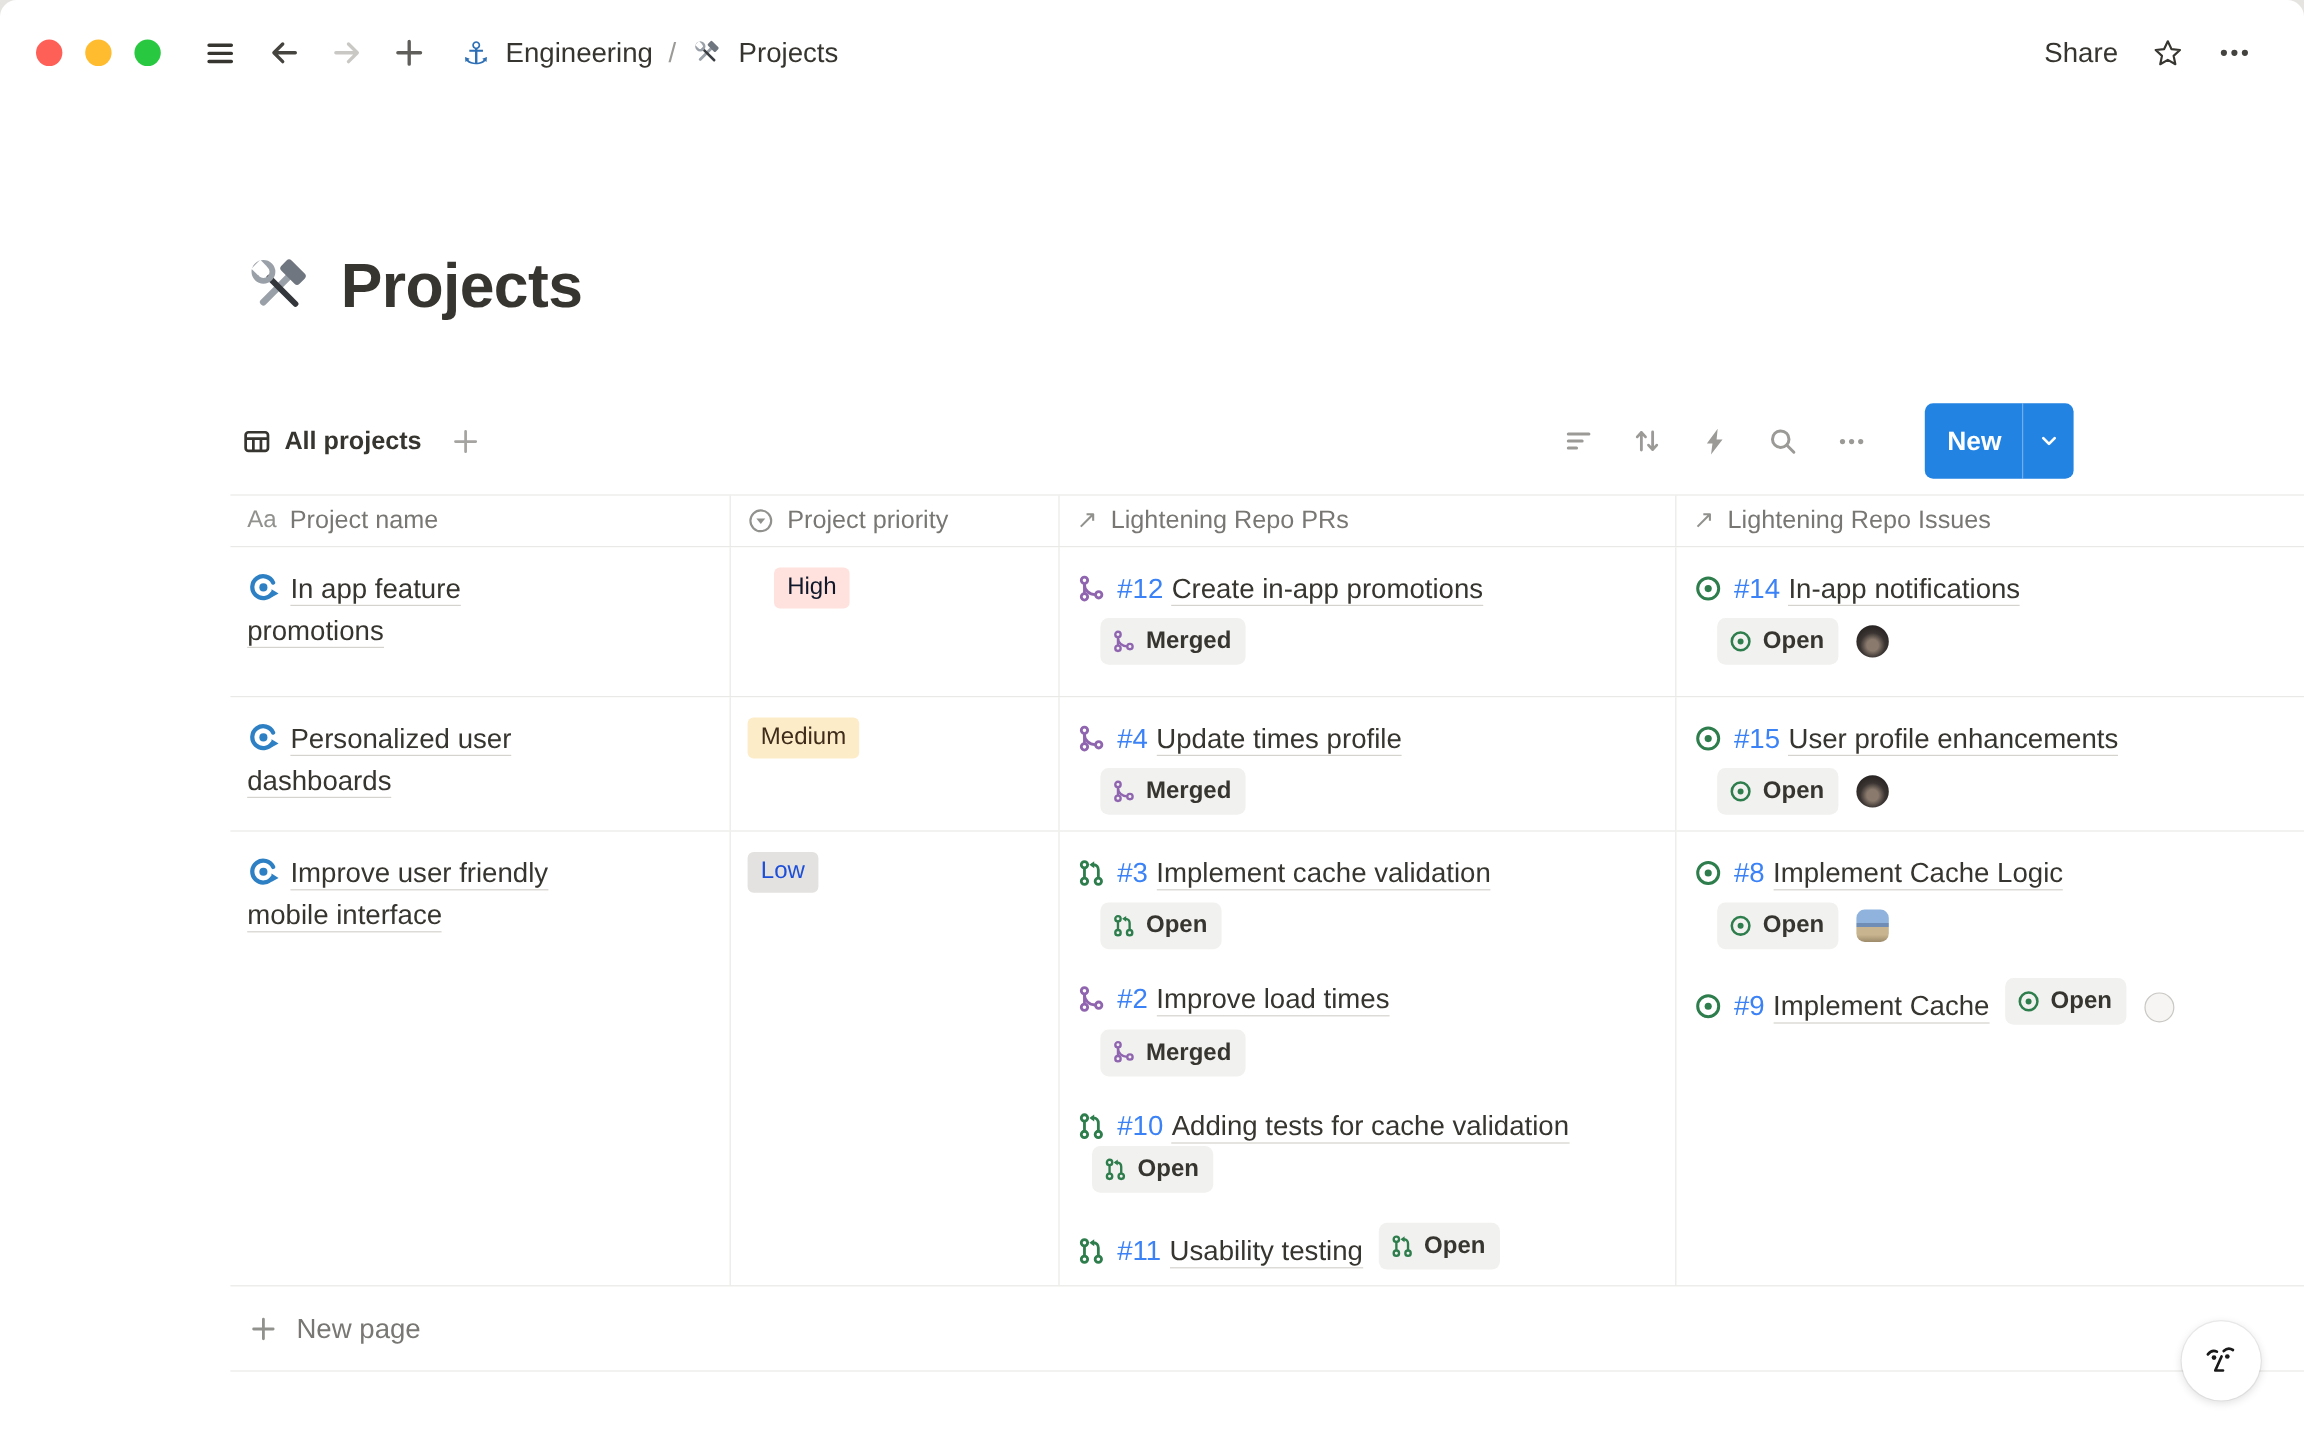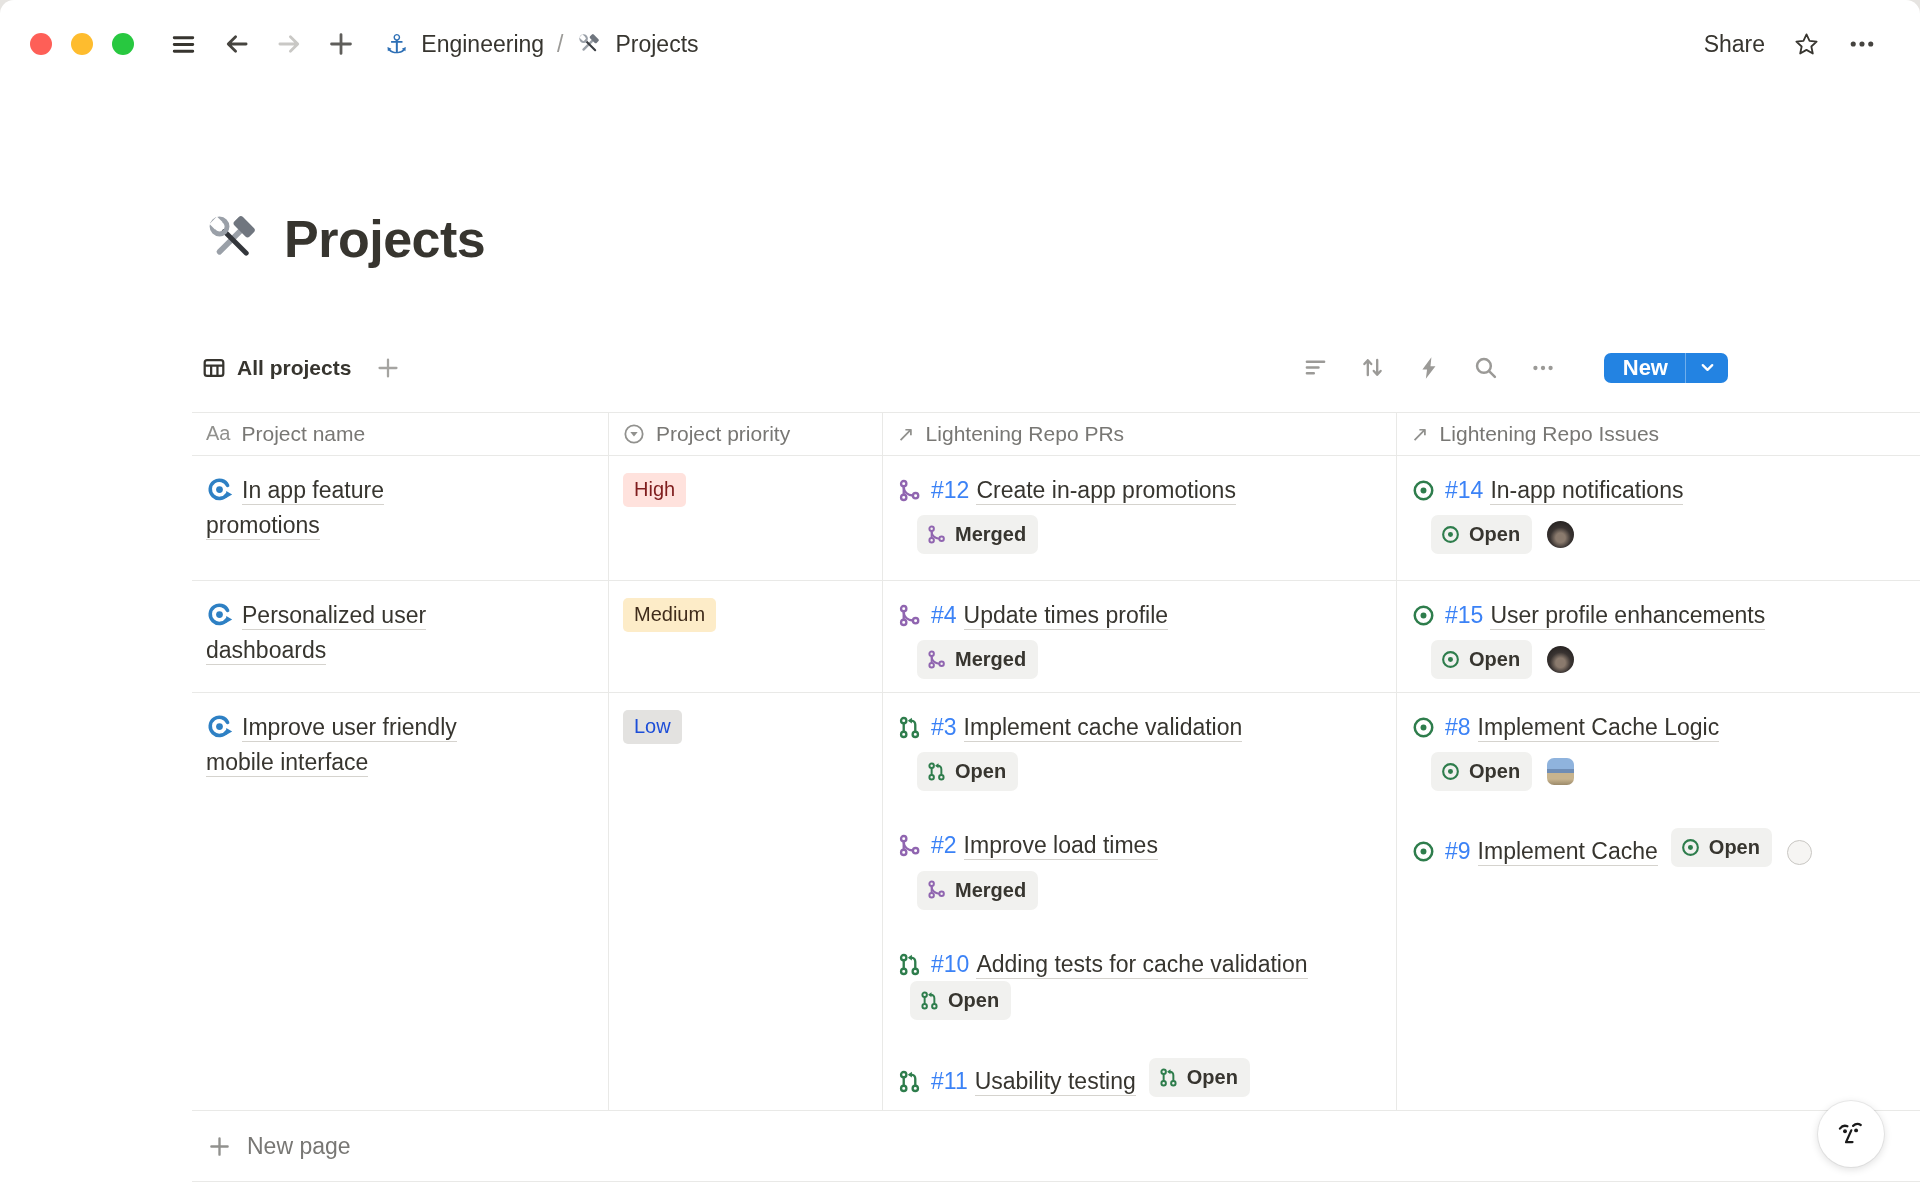--- a/index.html
+++ b/index.html
@@ -26,21 +26,21 @@
   
   .title-row { margin:86px 192px 0 202px; display:flex; align-items:center; gap:22px; }
   .page-title { font-size:52px; font-weight:700; letter-spacing:-0.5px; }
 
   
   .toolbar { margin:40px 192px 0 192px; display:flex; align-items:center; height:48px; }
   .view-tab { display:flex; align-items:center; gap:11px; font-size:21px; font-weight:600; padding-left:10px; cursor:pointer; }
   .add-view { margin-left:24px; color:#A5A4A1; cursor:pointer; display:flex; }
   .toolbar-right { margin-left:auto; display:flex; align-items:center; gap:32px; }
   .tool-btn { display:flex; align-items:center; cursor:pointer; }
-  .new-btn { margin-left:16px; display:flex; align-items:stretch; background:#2383E2; border-radius:7px; height:30px; color:#fff; overflow:hidden; cursor:pointer; }
+  .new-btn { margin-left:16px; display:flex; align-items:stretch; background:#2383E2; border-radius:7px; height:63px; color:#fff; overflow:hidden; cursor:pointer; }
   .new-btn-label { display:flex; align-items:center; padding:0 17px 0 19px; font-size:22px; font-weight:600; }
   .new-btn-divider { width:1px; background:rgba(255,255,255,0.35); }
   .new-btn-chev { width:42px; display:flex; align-items:center; justify-content:center; }
 
   
   .table { margin:20px 0 0 192px; }
   .t-grid { display:grid; grid-template-columns:416px 274px 514px minmax(0,1fr); }
   .thead { border-top:1px solid #E9E9E7; border-bottom:1px solid #E9E9E7; height:44px; color:#787774; font-size:21px; }
   .th { display:flex; align-items:center; gap:11px; padding:0 14px; }
   .th + .th { border-left:1px solid #E9E9E7; }
@@ -48,25 +48,25 @@
   .ne-glyph { font-size:21px; color:#91918E; }
   .t-row { }
   .t-row + .t-row { border-top:1px solid #E9E9E7; }
   .row-1{ min-height:124px; } .row-2{ min-height:112px; } .row-3{ min-height:345px; }
   .cell { padding:17px 14px 12px; font-size:23px; }
   .cell + .cell { border-left:1px solid #E9E9E7; }
   .name-wrap { max-width:272px; line-height:1.55; }
   .isvg { display:inline-flex; vertical-align:-5px; margin-right:9px; }
   .page-link { color:#37352F; font-weight:500; border-bottom:1.5px solid #D5D3CE; padding-bottom:1px; cursor:pointer; }
   .tag { display:inline-block; font-size:20px; line-height:1.25; padding:4px 11px 5px; border-radius:5px; }
-  .tag-red{ background:#FFE2DD; color:#7f1d1d; }
+  .tag-red{ background:#FFE2DD; color:#0f172a;margin-left:22px; }
   .tag-yellow{ background:#FDECC8; color:#402C1B; }
   .tag-gray{ background:#E3E2E0; color:#1d4ed8; }
   .ref-item { line-height:1.5; }
-  .ref-item + .ref-item { margin-top:37px; }
+  .ref-item + .ref-item { margin-top:24px; }
   .ref-num { color:#3b82f6; margin-right:7px; }
   .ref-link { color:#37352F; font-weight:500; border-bottom:1.5px solid #D5D3CE; padding-bottom:1px; cursor:pointer; }
   .badge { display:inline-flex; align-items:center; gap:8px; background:#F1F1EF; border-radius:7px; padding:4px 12px 5px 9px; font-size:20px; font-weight:600; color:#37352F; white-space:nowrap; }
   .badge.inline { margin-left:13px; vertical-align:1px; }
   .badge .isvg { margin-right:0; vertical-align:-4px; }
   .badge-line { margin-top:8px; padding-left:20px; display:flex; align-items:center; gap:15px; }
   .avatar { width:27px; height:27px; border-radius:50%; display:inline-block; flex:none; }
   .avatar.inline { margin-left:15px; vertical-align:-6px; }
   .avatar.dark-furry { background:radial-gradient(circle at 50% 62%, #8a7a6d 0 22%, #3a3432 48%, #191716 100%); }
   .avatar.photo { border-radius:7px; background:linear-gradient(180deg,#8fb3dd 0 42%, #6f8db5 42% 55%, #c8b48e 55% 78%, #9c8a6a 100%); }

